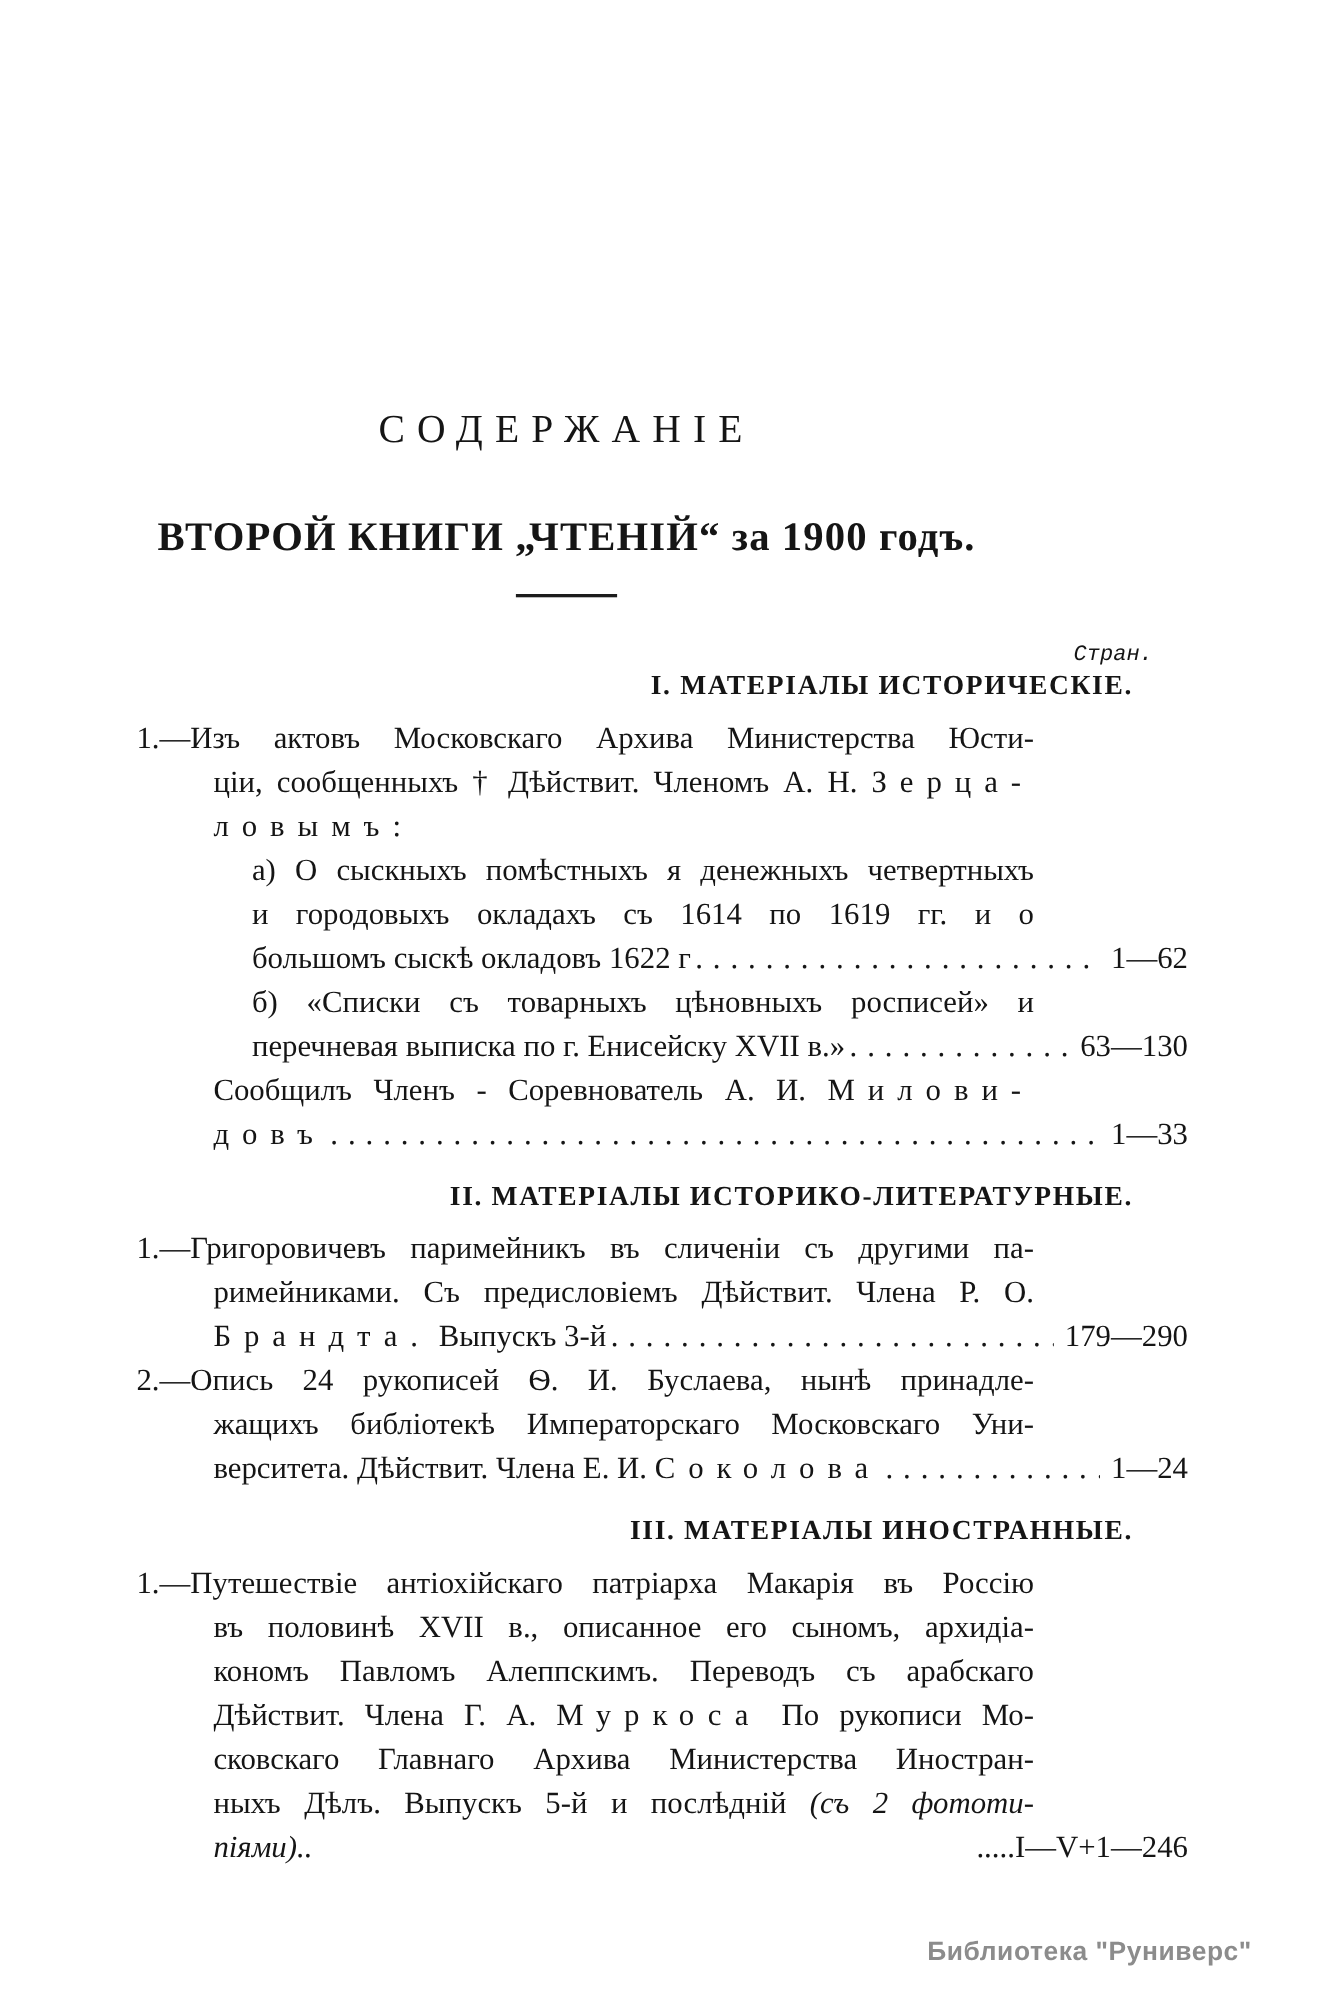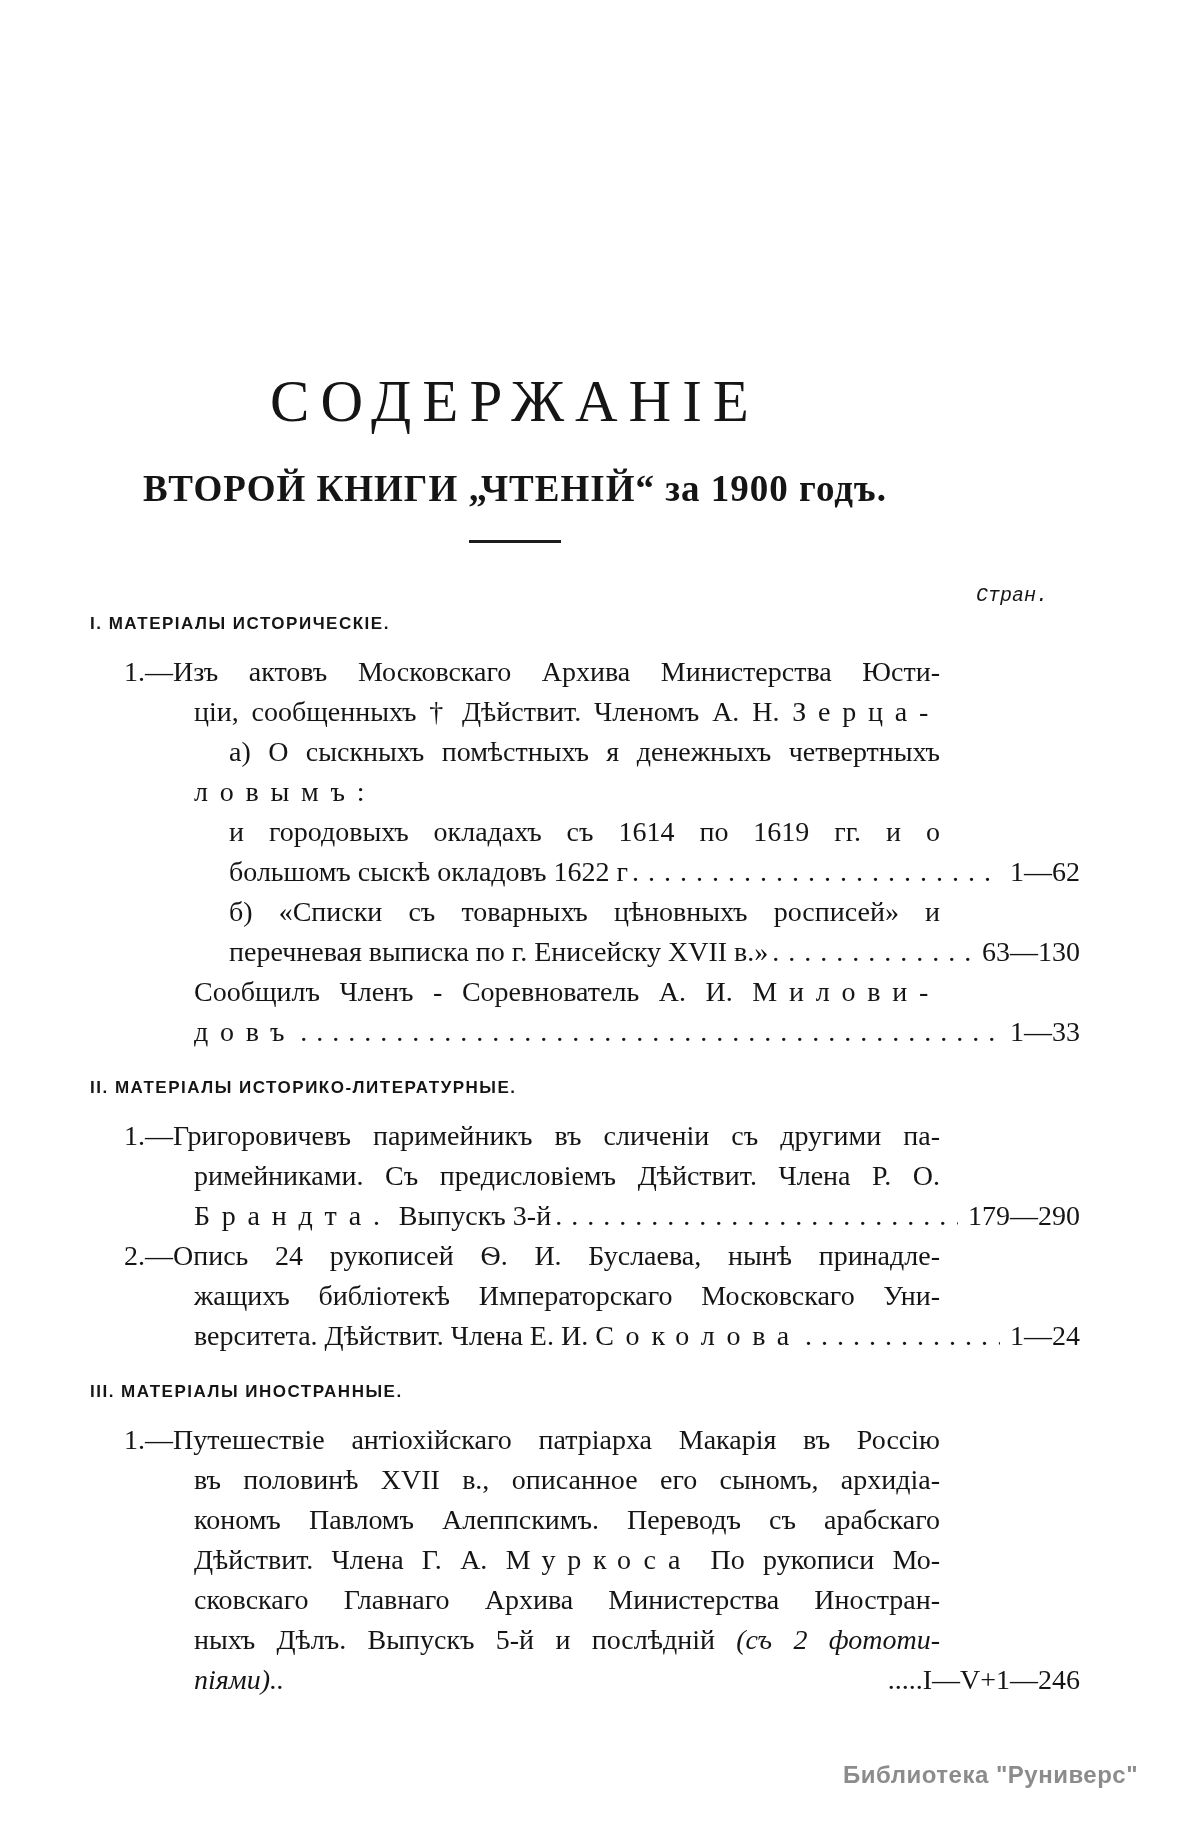--- a/index.html
+++ b/index.html
@@ -11,21 +11,21 @@
   body {
     position: relative;
     font-family: "Liberation Serif", serif;
     color: #151515;
   }
   .page { position: absolute; inset: 0; }
 
   .title1 {
     position: absolute; top: 372px; left: 90px; width: 850px;
     text-align: center;
-    font-size: 59px; line-height: 1.0;
+    font-size: 36px; line-height: 1.0;
     letter-spacing: 11px;
     white-space: nowrap;
   }
   .title2 {
     position: absolute; top: 470px; left: 15px; width: 1000px;
     text-align: center;
     font-size: 37px; line-height: 1.0;
     font-weight: bold;
     letter-spacing: 1px;
     white-space: nowrap;
@@ -40,26 +40,26 @@
     font-style: italic;
     font-size: 20px;
     font-family: Liberation Mono, monospace;
   }
 
   .toc {
     position: absolute; top: 600px; left: 90px; width: 990px;
     font-size: 28px; line-height: 40px;
   }
   .sec-heading {
-    font-family: Liberation Sans, sans-serif;
+    font-family: Liberation Serif, serif;
     font-weight: bold;
-    font-size: 17px;
+    font-size: 25px;
     letter-spacing: 1.5px;
     line-height: 40px;
-    text-align: left;
+    text-align: right;
     margin: 16px 50px 8px 0;
   }
   .sec-heading:first-child { margin-top: 4px; }
 
   .line {
     display: flex;
     align-items: baseline;
     height: 40px;
     padding-right: 140px; 
     margin-left: 34px;
@@ -102,24 +102,24 @@
 
 <div class="page">
   <div class="title1">СОДЕРЖАНІЕ</div>
   <div class="title2">ВТОРОЙ КНИГИ „ЧТЕНІЙ“ за 1900 годъ.</div>
   <div class="rule"></div>
   <div class="stran">Стран.</div>
   <div class="toc">
       <div class="sec-heading">I. МАТЕРІАЛЫ ИСТОРИЧЕСКІЕ.</div>
       <div class="line ind0 just"><span class="txt"><span>1.—Изъ актовъ Московскаго Архива Министерства Юсти-</span></span></div>
       <div class="line ind1 just"><span class="txt"><span>ціи, сообщенныхъ † Дѣйствит. Членомъ А. Н. </span><span class="sp">Зерца-</span></span></div>
-      <div class="line ind2 just"><span class="txt"><span>а) О сыскныхъ помѣстныхъ я денежныхъ четвертныхъ</span></span></div>
       <div class="line ind1">
         <span class="txt"><span class="sp">ловымъ:</span></span>
       </div>
+      <div class="line ind2 just"><span class="txt"><span>а) О сыскныхъ помѣстныхъ я денежныхъ четвертныхъ</span></span></div>
       <div class="line ind2 just"><span class="txt"><span>и городовыхъ окладахъ съ 1614 по 1619 гг. и о</span></span></div>
       <div class="line ind2 haspage">
         <span class="txt"><span>большомъ сыскѣ окладовъ 1622 г</span></span>
         <span class="leader">. . . . . . . . . . . . . . . . . . . . . . . . . . . . . . . . . . . . . . . . . . . . . . . . . . . . . . . . . . . . . . . . . . . . . . . . . . . . . . . . </span>
         <span class="pg">1—62</span>
       </div>
       <div class="line ind2 just"><span class="txt"><span>б) «Списки съ товарныхъ цѣновныхъ росписей» и</span></span></div>
       <div class="line ind2 haspage">
         <span class="txt"><span>перечневая выписка по г. Енисейску XVII в.»</span></span>
         <span class="leader">. . . . . . . . . . . . . . . . . . . . . . . . . . . . . . . . . . . . . . . . . . . . . . . . . . . . . . . . . . . . . . . . . . . . . . . . . . . . . . . . </span>

